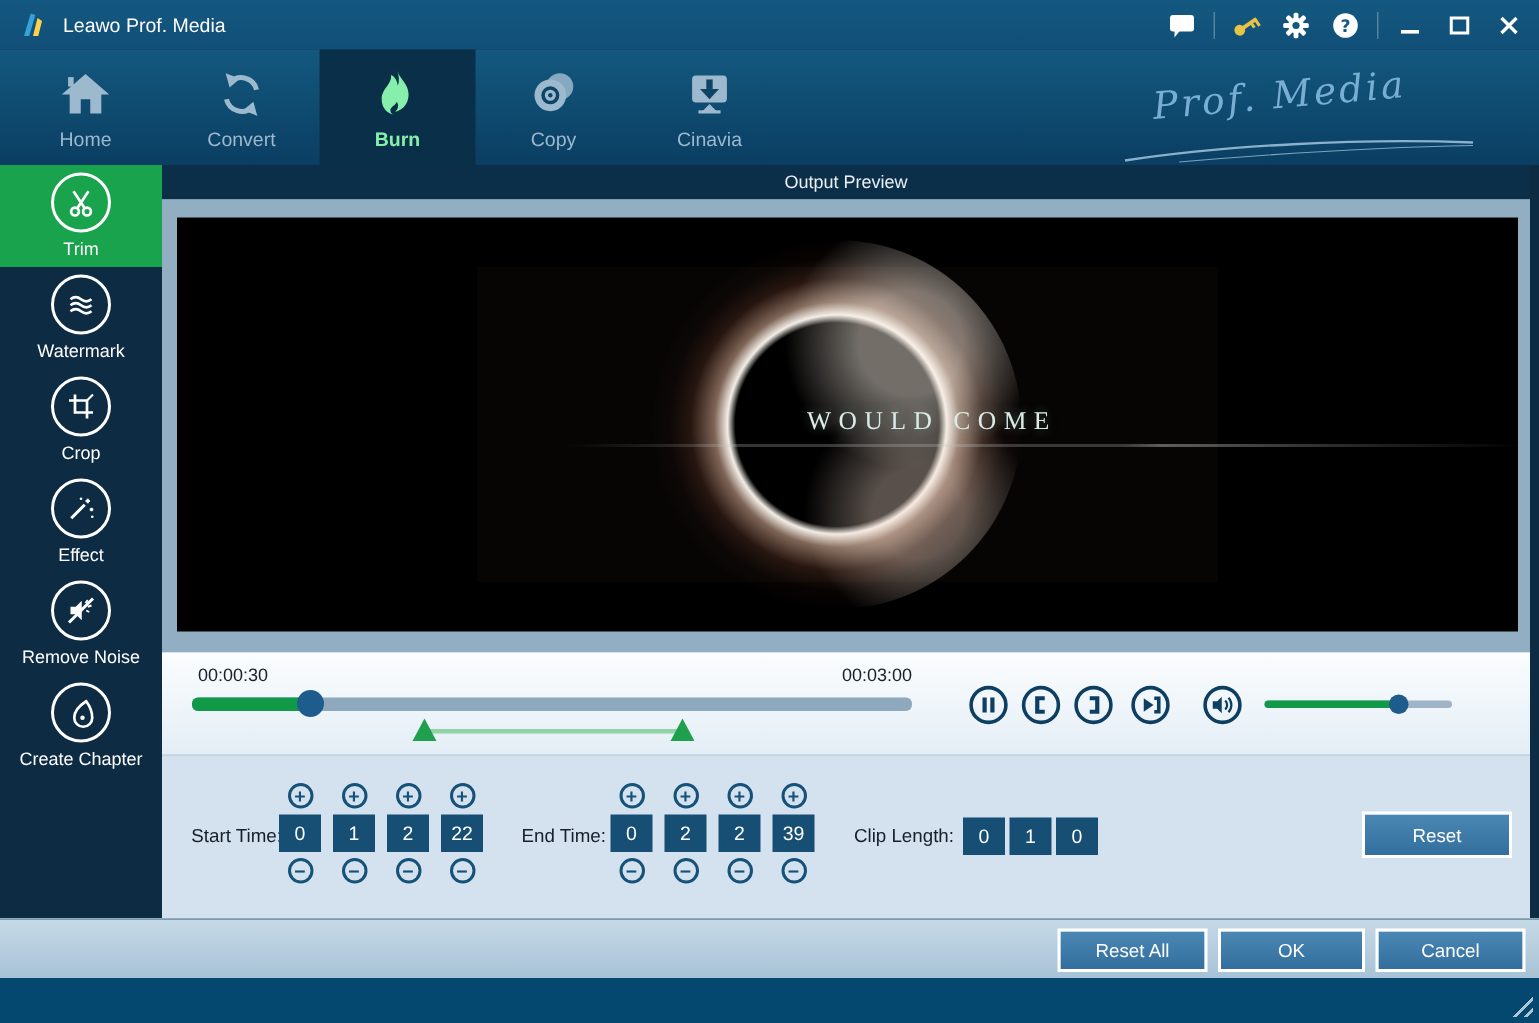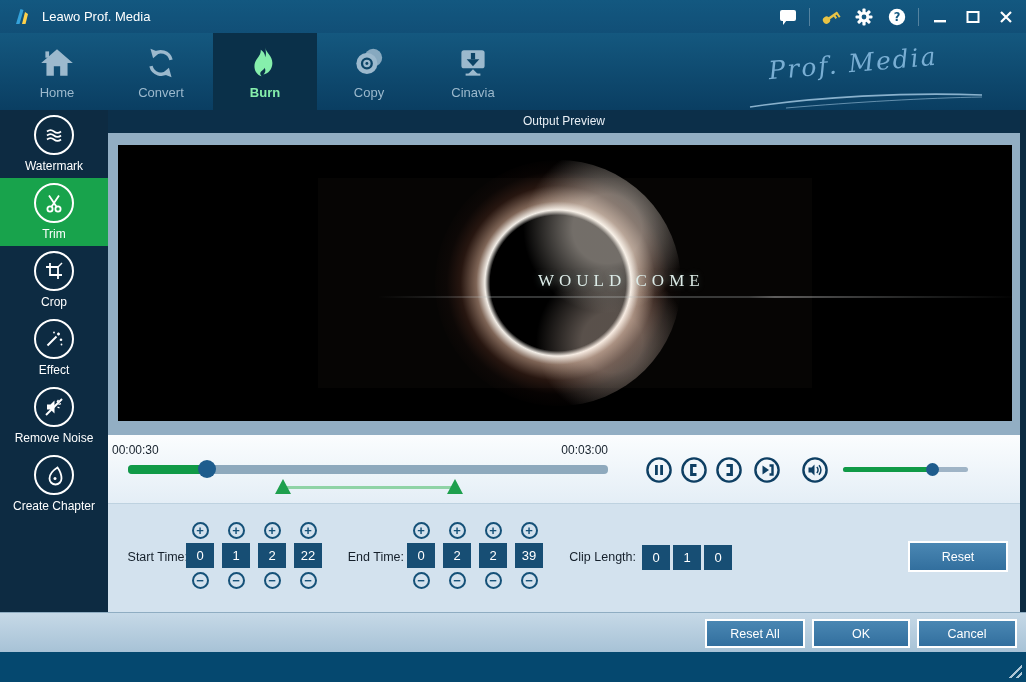--- a/index.html
+++ b/index.html
@@ -210,39 +210,39 @@
       </div>
     </div>
     <div class="brand">Prof. Media</div>
     <svg class="brand-swoosh" width="240" height="22" viewBox="0 0 240 22">
       <path d="M4 18 C 70 8 160 3 236 6" stroke="#a9cde6" stroke-width="1.6" fill="none" opacity="0.8"></path>
       <path d="M40 19 C 110 13 180 9 236 8" stroke="#a9cde6" stroke-width="0.8" fill="none" opacity="0.7"></path>
     </svg>
   </div>
 
   <div class="sidebar">
+    <div class="side-item active">
+      <span class="side-icon">
+        <svg viewBox="0 0 24 24" fill="none" stroke="#fff" stroke-width="1.8">
+            <circle cx="8" cy="18" r="2.6"></circle>
+            <circle cx="16" cy="18" r="2.6"></circle>
+            <path d="M9.5 15.8 L17 4.5 M14.5 15.8 L7 4.5"></path>
+          </svg>
+      </span>
+      <span class="side-label">Trim</span>
+    </div>
     <div class="side-item">
       <span class="side-icon">
         <svg viewBox="0 0 24 24" fill="none" stroke="#fff" stroke-width="1.8">
             <path d="M5 8.5 q3.5 -2.8 7 0 t7 0"></path>
             <path d="M5 12.5 q3.5 -2.8 7 0 t7 0"></path>
             <path d="M5 16.5 q3.5 -2.8 7 0 t7 0"></path>
           </svg>
       </span>
       <span class="side-label">Watermark</span>
-    </div>
-    <div class="side-item active">
-      <span class="side-icon">
-        <svg viewBox="0 0 24 24" fill="none" stroke="#fff" stroke-width="1.8">
-            <circle cx="8" cy="18" r="2.6"></circle>
-            <circle cx="16" cy="18" r="2.6"></circle>
-            <path d="M9.5 15.8 L17 4.5 M14.5 15.8 L7 4.5"></path>
-          </svg>
-      </span>
-      <span class="side-label">Trim</span>
     </div>
     <div class="side-item">
       <span class="side-icon">
         <svg viewBox="0 0 24 24" fill="none" stroke="#fff" stroke-width="1.8">
             <path d="M8 4 V16 H20"></path>
             <path d="M4 8 H16 V20"></path>
             <path d="M16 8 L20 4" stroke-width="1.4"></path>
           </svg>
       </span>
       <span class="side-label">Crop</span>
@@ -287,21 +287,21 @@
       <div class="screen">
         <div class="video-frame"></div>
         <div class="eclipse-ring"></div>
         <div class="eclipse-hot"></div>
         <div class="flare-line"></div>
         <div class="movie-text">WOULD COME</div>
       </div>
     </div>
 
     <div class="timeline-row">
-      <span class="time-label" style="left:4px;">00:00:30</span>
+      <span class="time-label" style="left:24px;">00:00:30</span>
       <span class="time-label" style="left:440px; width:60px; text-align:right;">00:03:00</span>
 
       <div class="seek-track">
         <div class="seek-fill" id="seek-fill" style="width: 16.5%;"></div>
         <div class="seek-thumb" id="seek-thumb" style="left: calc(16.5% - 9px);"></div>
       </div>
 
       <div class="trim-line" id="trim-line" style="left: 175.04px; width: 171.84px;"></div>
       <div class="trim-handle" id="trim-start" style="left: 167.04px;"></div>
       <div class="trim-handle" id="trim-end" style="left: 338.88px;"></div>

